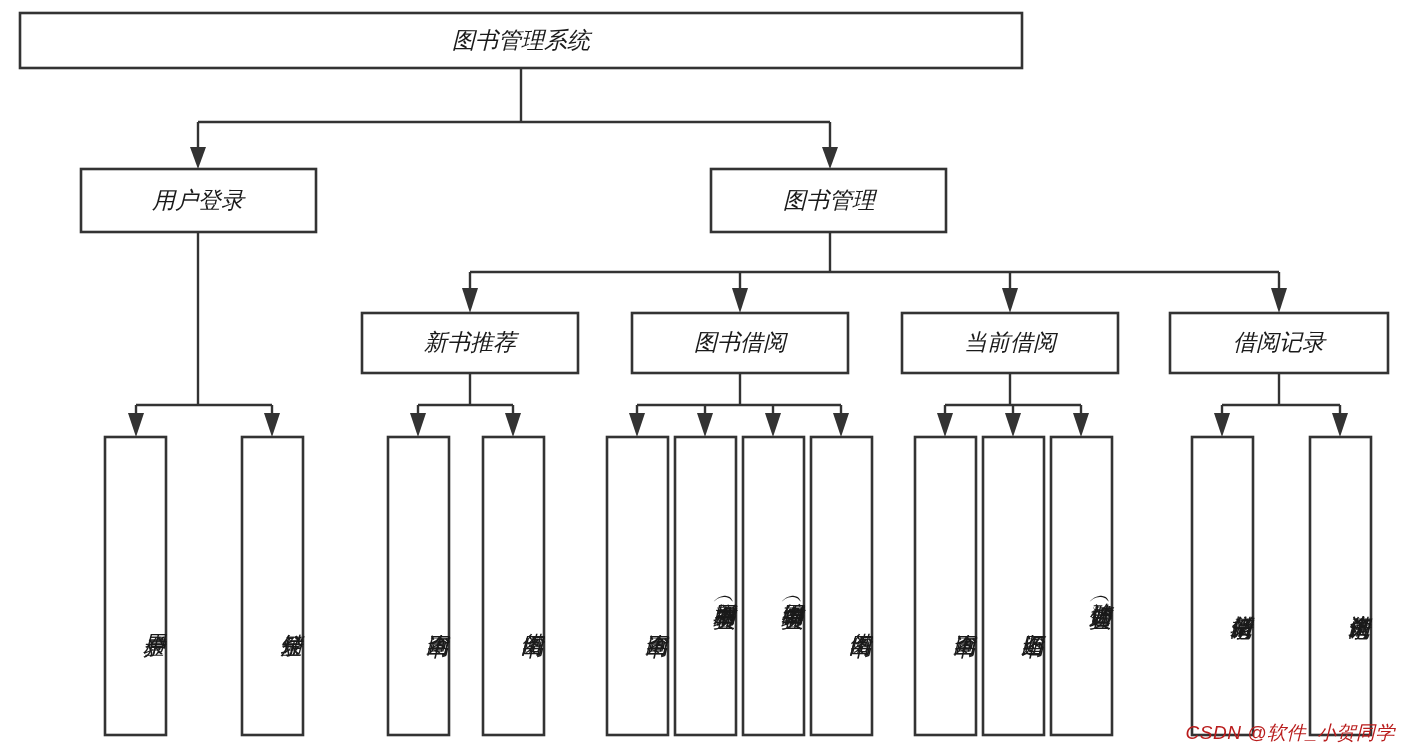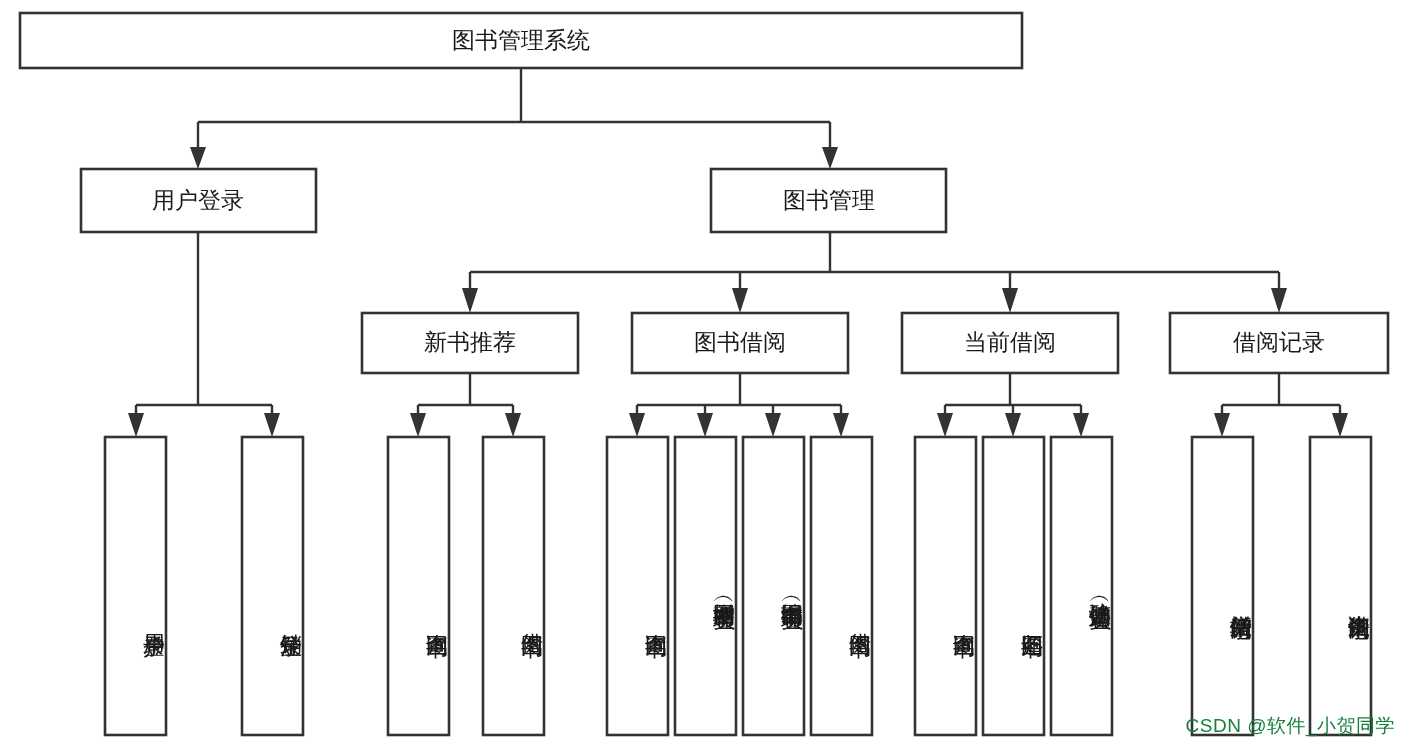--- a/index.html
+++ b/index.html
@@ -11,20 +11,21 @@
     width: 1405px;
     height: 747px;
     font-family: "Liberation Sans", "DejaVu Sans", sans-serif;
     overflow: hidden;
   }
   #diagram-root {
     position: relative;
     width: 1405px;
     height: 747px;
     background: #ffffff;
+    font-style: italic;
   }
   svg#tree-svg {
     position: absolute;
     top: 0;
     left: 0;
     width: 1405px;
     height: 747px;
     display: block;
   }
   .node-rect {
@@ -60,24 +61,24 @@
     letter-spacing: 1px;
     white-space: nowrap;
     display: flex;
     align-items: flex-start;
     justify-content: center;
     pointer-events: none;
   }
   .watermark {
     position: absolute;
     right: 10px;
-    bottom: 8px;
+    bottom: 1px;
     font-family: "Liberation Sans", "DejaVu Sans", sans-serif;
     font-size: 19px;
-    color: #15803d;
+    color: #b91c1c;
     letter-spacing: 0.5px;
     white-space: nowrap;
   }
 </style>
 </head>
 <body>
 
 <div id="diagram-root">
 
   <svg id="tree-svg" viewBox="0 0 1405 747">

